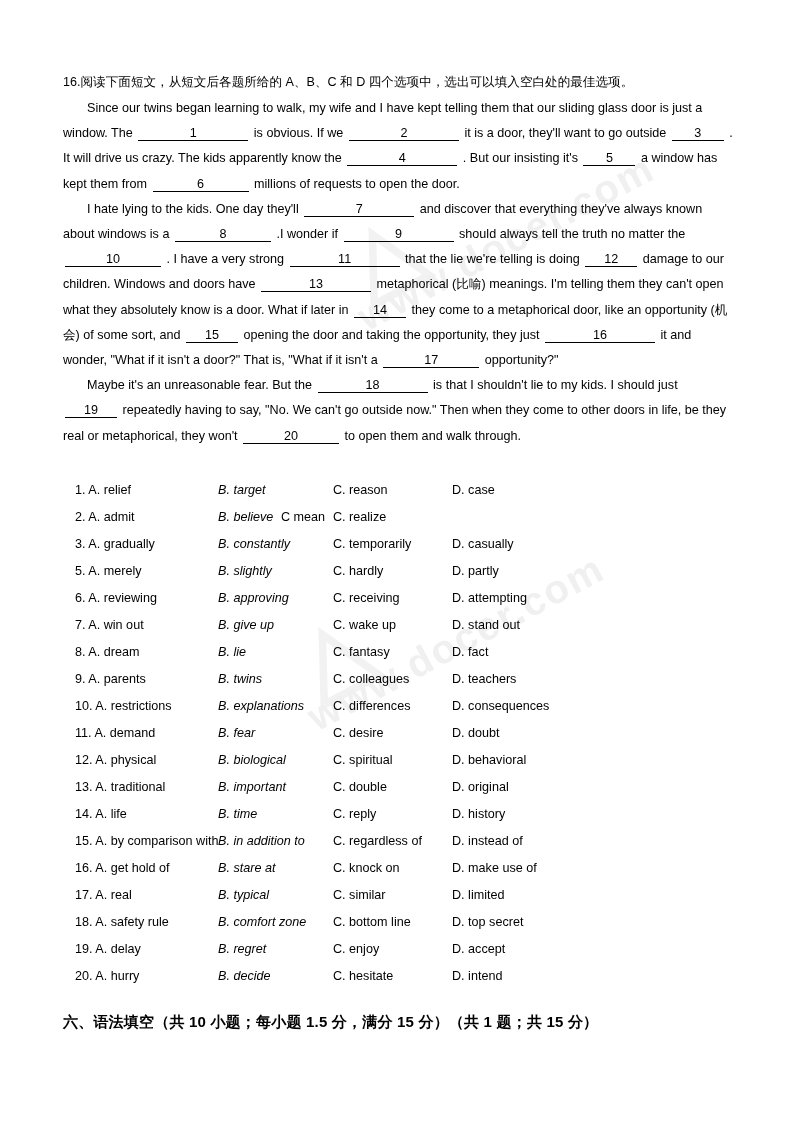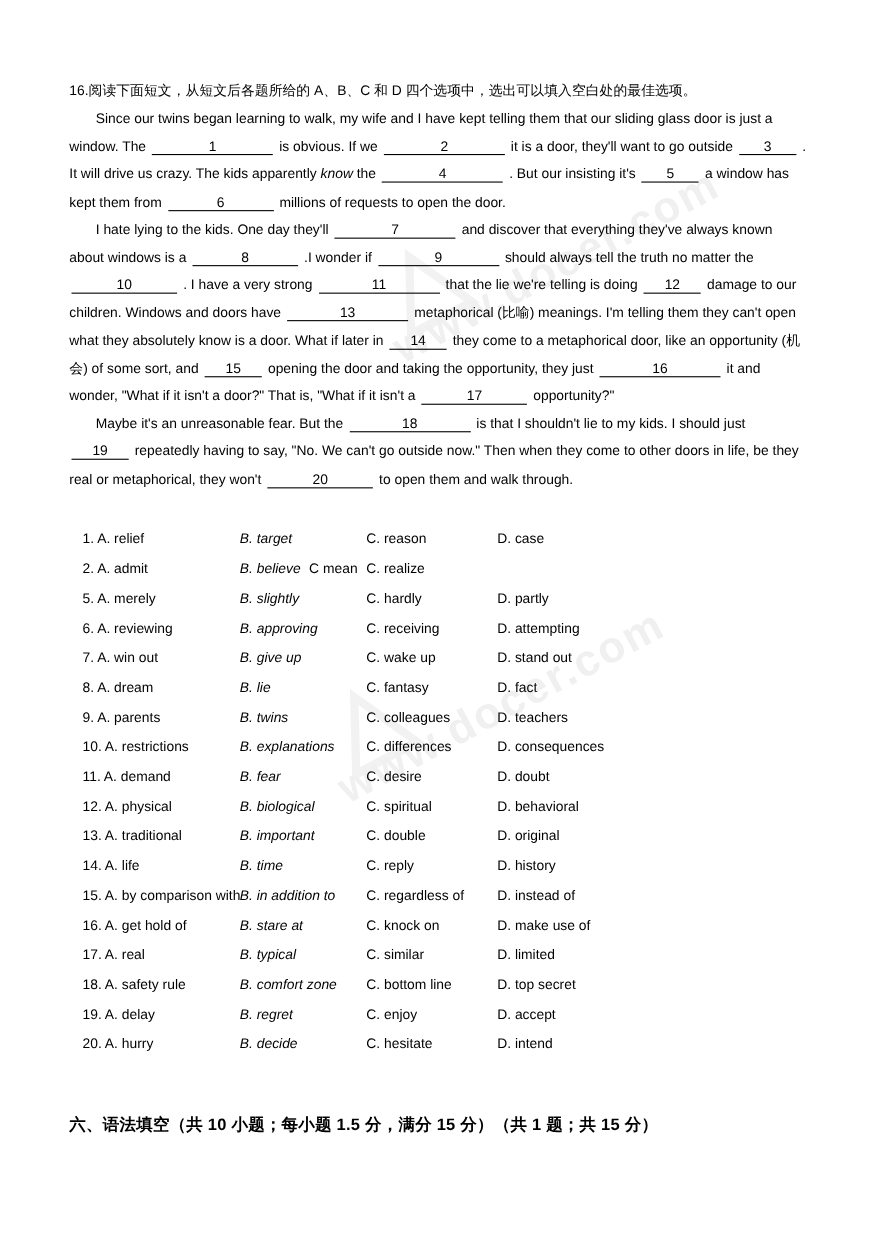--- a/index.html
+++ b/index.html
@@ -79,21 +79,21 @@
     text-align: center;
     vertical-align: baseline;
     line-height: 20px;
     height: 17px;
     margin: 0 2px;
   }
   .blank.w-long  { width: 110px; }
   .blank.w-mid   { width: 96px; }
   .blank.w-edge  { width: 52px; }
 
-  .ital { font-style: italic; }
+  .ital { }
 
   
   .options {
     position: absolute;
     left: 63px;
     top: 477px;
     width: 680px;
   }
   .opt-row {
     position: relative;
@@ -199,20 +199,26 @@
       <span class="opt-d">D. case</span>
     </div>
     <div class="opt-row">
       <span class="opt-a"><span>2.</span> <span>A. admit</span></span>
       <span class="opt-b">B. believe</span>
       <span class="opt-extra">C mean</span>
       <span class="opt-c">C. realize</span>
       <span class="opt-d"></span>
     </div>
     <div class="opt-row">
+      <span class="opt-a"><span>3.</span> <span>A. gradually</span></span>
+      <span class="opt-b">B. constantly</span>
+      <span class="opt-c">C. temporarily</span>
+      <span class="opt-d">D. casually</span>
+    </div>
+    <div class="opt-row">
       <span class="opt-a"><span>5.</span> <span>A. merely</span></span>
       <span class="opt-b">B. slightly</span>
       <span class="opt-c">C. hardly</span>
       <span class="opt-d">D. partly</span>
     </div>
     <div class="opt-row">
       <span class="opt-a"><span>6.</span> <span>A. reviewing</span></span>
       <span class="opt-b">B. approving</span>
       <span class="opt-c">C. receiving</span>
       <span class="opt-d">D. attempting</span>

